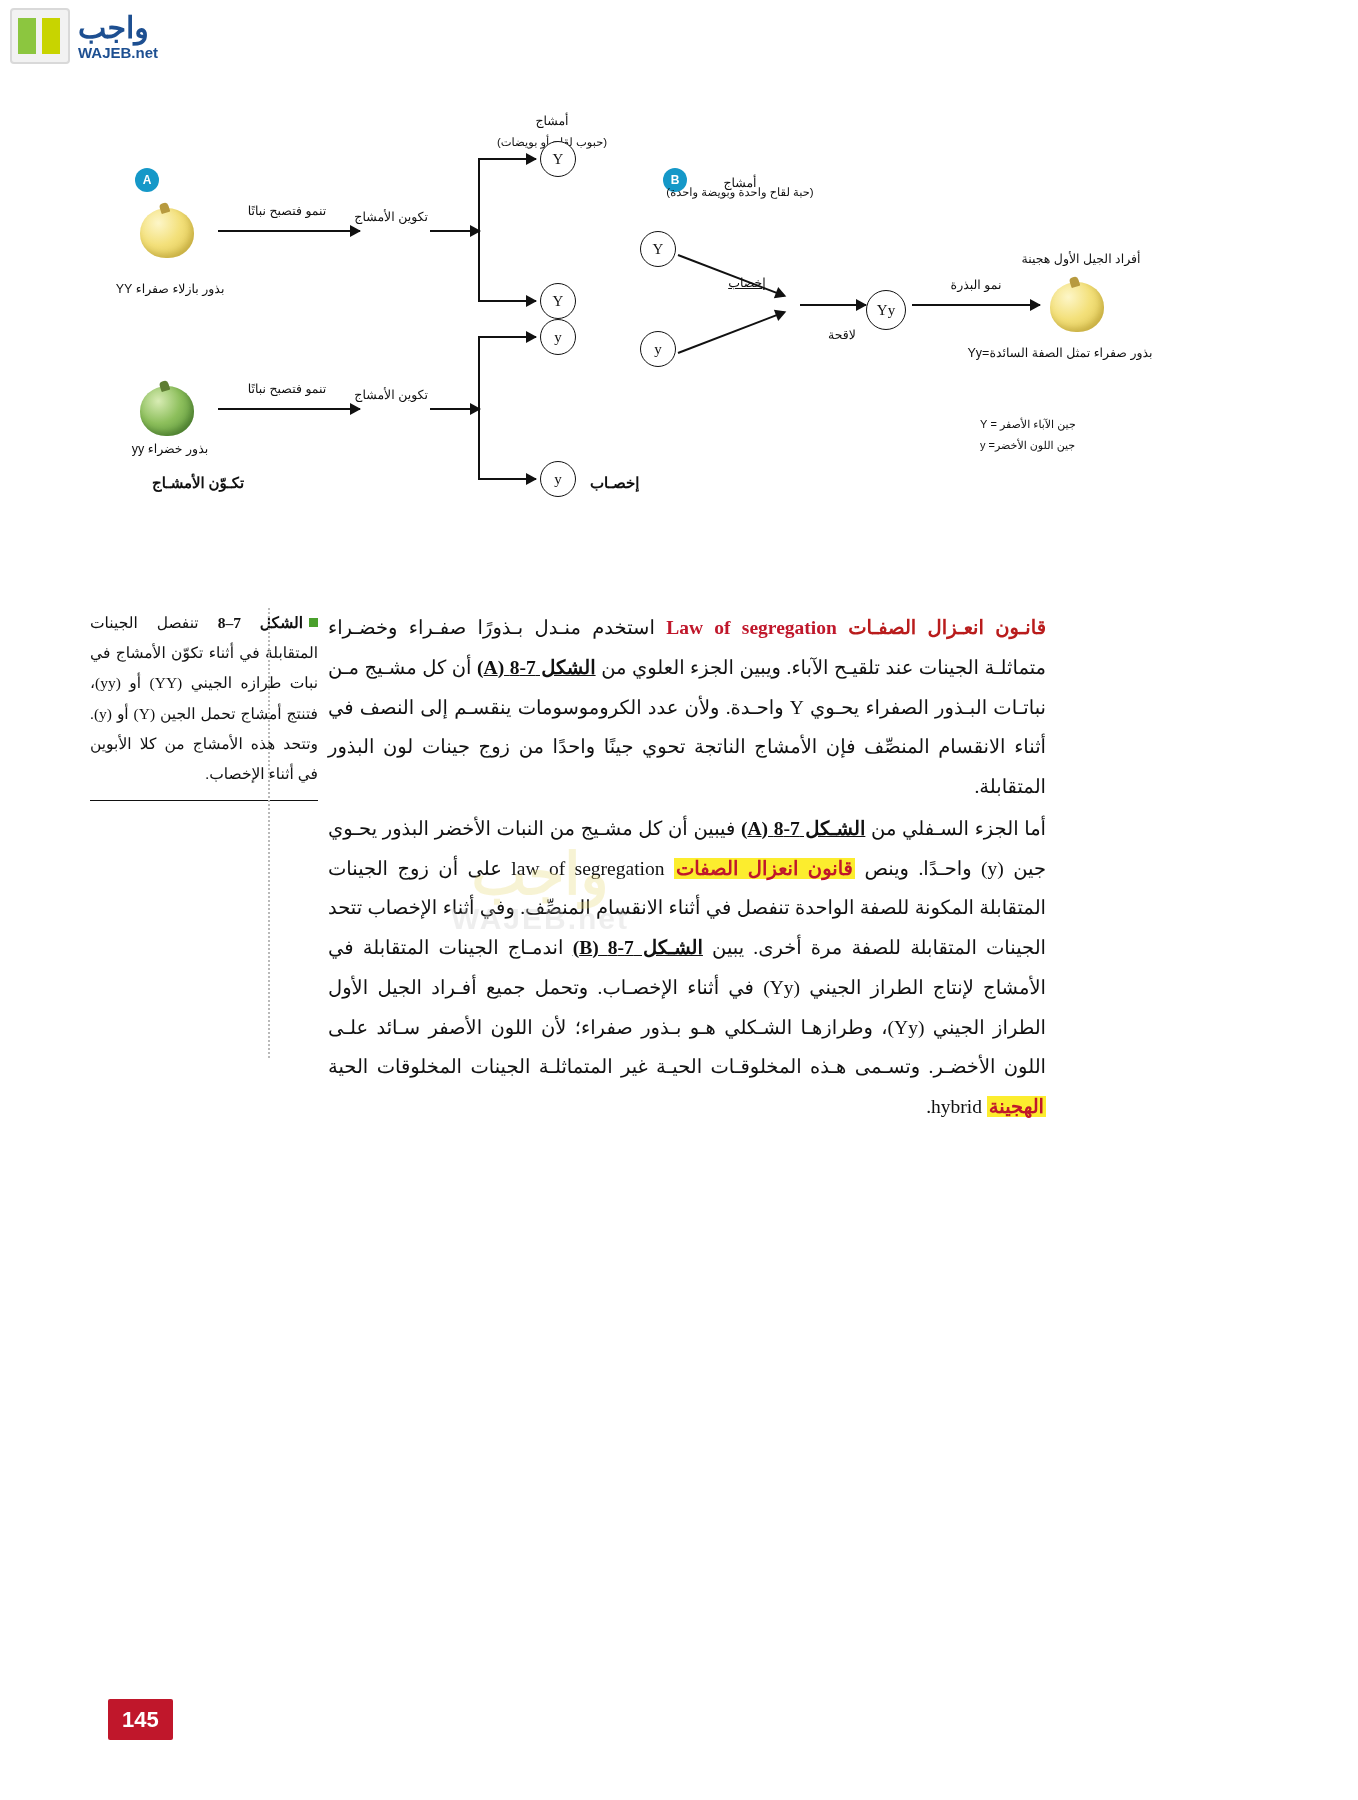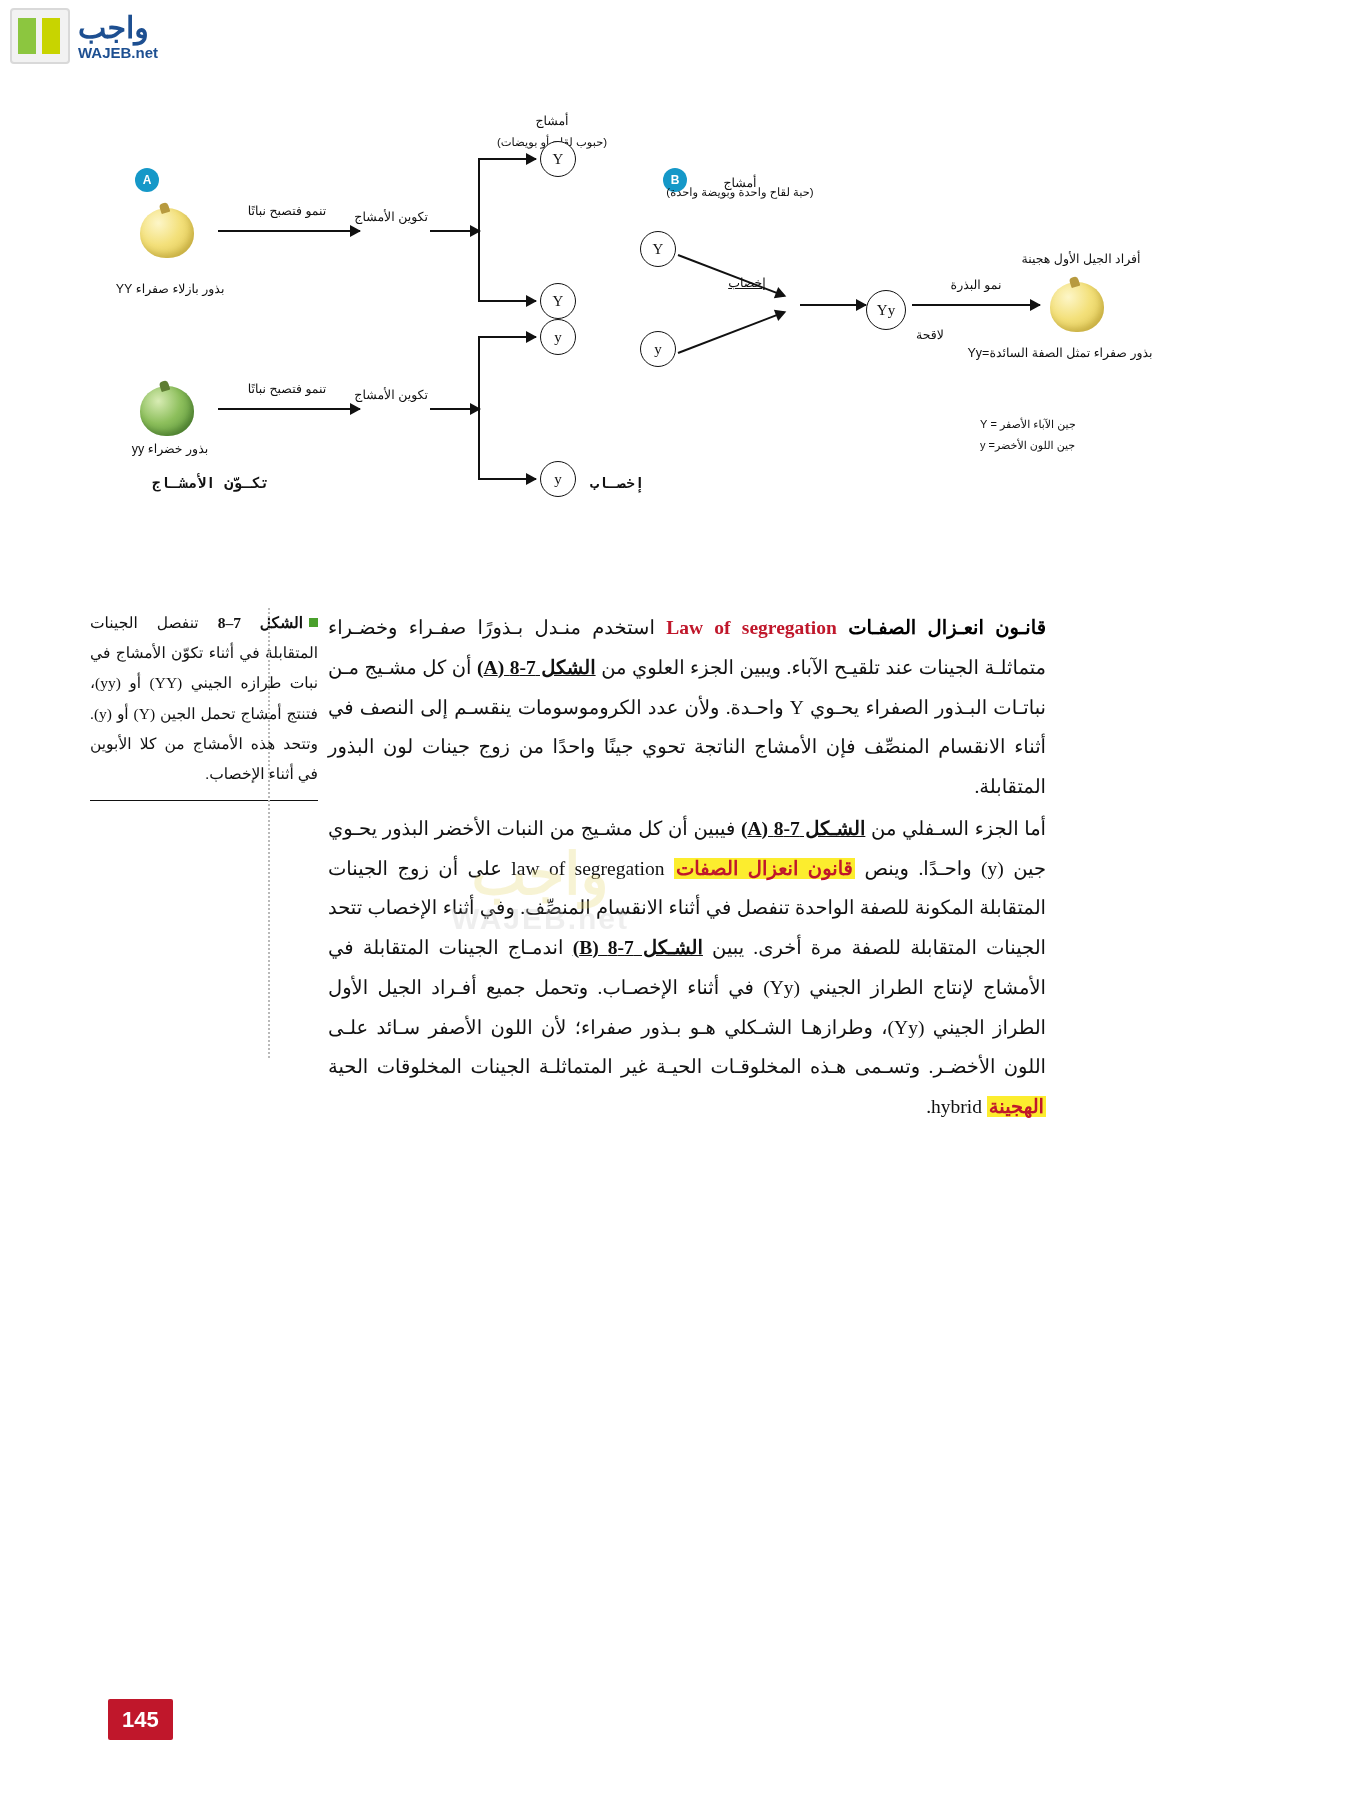--- a/index.html
+++ b/index.html
@@ -165,21 +165,21 @@
     border-top: 6px solid transparent;
     border-bottom: 6px solid transparent;
   }
   .vline {
     position: absolute;
     width: 2px;
     background: #111;
   }
   .section-title {
     position: absolute;
-    font-family: Liberation Mono, monospace;
+    font-family: Liberation Serif, serif;
     font-size: 15px;
     font-weight: bold;
     color: #111;
     direction: rtl;
   }
   .key-box {
     position: absolute;
     font-family: "Liberation Sans", sans-serif;
     font-size: 11px;
     direction: rtl;
@@ -194,21 +194,21 @@
     right: 312px;
     width: 718px;
     direction: rtl;
     text-align: justify;
     font-size: 19.5px;
     line-height: 2.04;
     color: #111;
   }
   .main-text p { margin: 0 0 2px 0; }
   .term {
-    color: #000000;
+    color: #b91c1c;
     font-weight: bold;
   }
   .term-en {
     color: #c0172b;
     font-weight: bold;
     font-family: "Liberation Serif", serif;
   }
   .bold { font-weight: bold; text-decoration: underline; }
   .hl-red {
     background: #fced2e;
@@ -351,21 +351,21 @@
   <div class="gamete" style="left:540px; top:135px;">Y</div>
   <div class="gamete" style="left:540px; top:235px;">y</div>
 
   <div class="arrow-d" style="left:578px; top:158px; width:114px; transform: rotate(21deg);"></div>
   <div class="arrow-d" style="left:578px; top:256px; width:114px; transform: rotate(-21deg);"></div>
 
   <div class="lbl" style="left:612px; top:178px; width:70px;text-decoration:underline;">إخصاب</div>
   <div class="arrow-h" style="left:700px; top:208px; width:66px;"></div>
 
   <div class="gamete" style="left:766px; top:194px; width:38px; height:38px;">Yy</div>
-  <div class="lbl" style="left:792px; top:230px; width:76px;">لاقحة</div>
+  <div class="lbl" style="left:704px; top:230px; width:76px;">لاقحة</div>
 
   <div class="arrow-h" style="left:812px; top:208px; width:128px;"></div>
   <div class="lbl" style="left:806px; top:180px; width:140px;">نمو البذرة</div>
 
   <div class="seed yellow" style="left:950px; top:186px;"></div>
   <div class="lbl" style="left:856px; top:154px; width:250px;">أفراد الجيل الأول هجينة</div>
   <div class="lbl" style="left:800px; top:248px; width:320px;">بذور صفراء تمثل الصفة السائدة=Yy</div>
 
   <div class="key-box" style="left:880px; top:318px; text-align:left;">
     <div>جين الآباء الأصفر =  Y</div>

